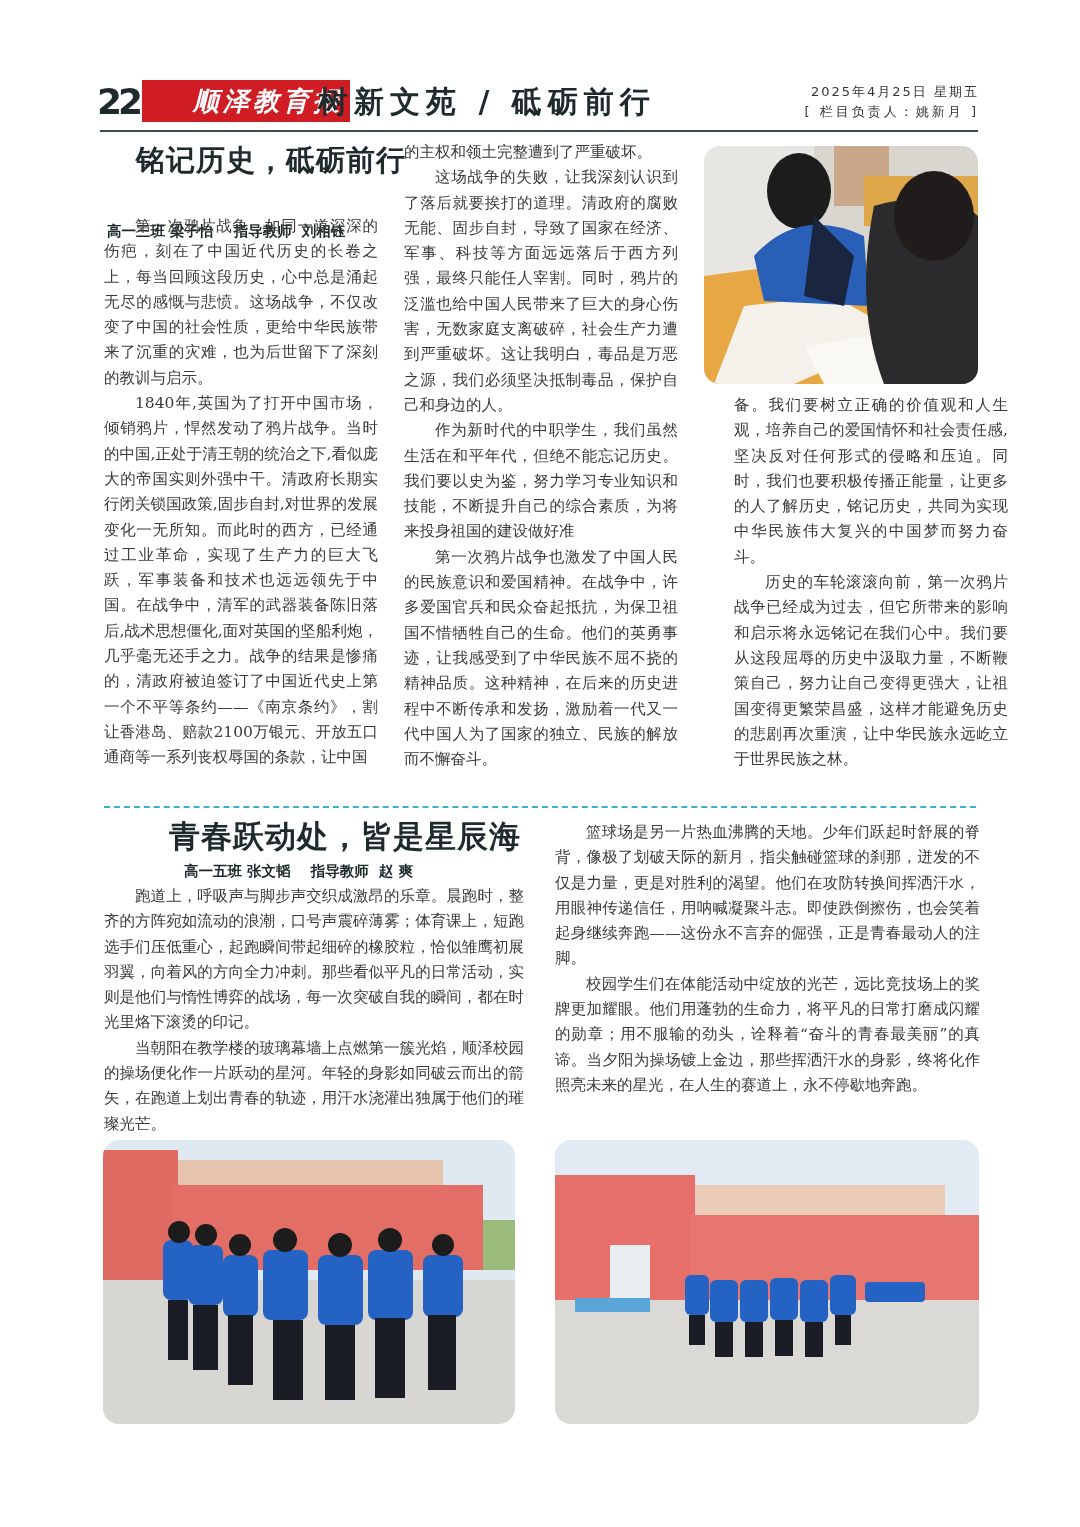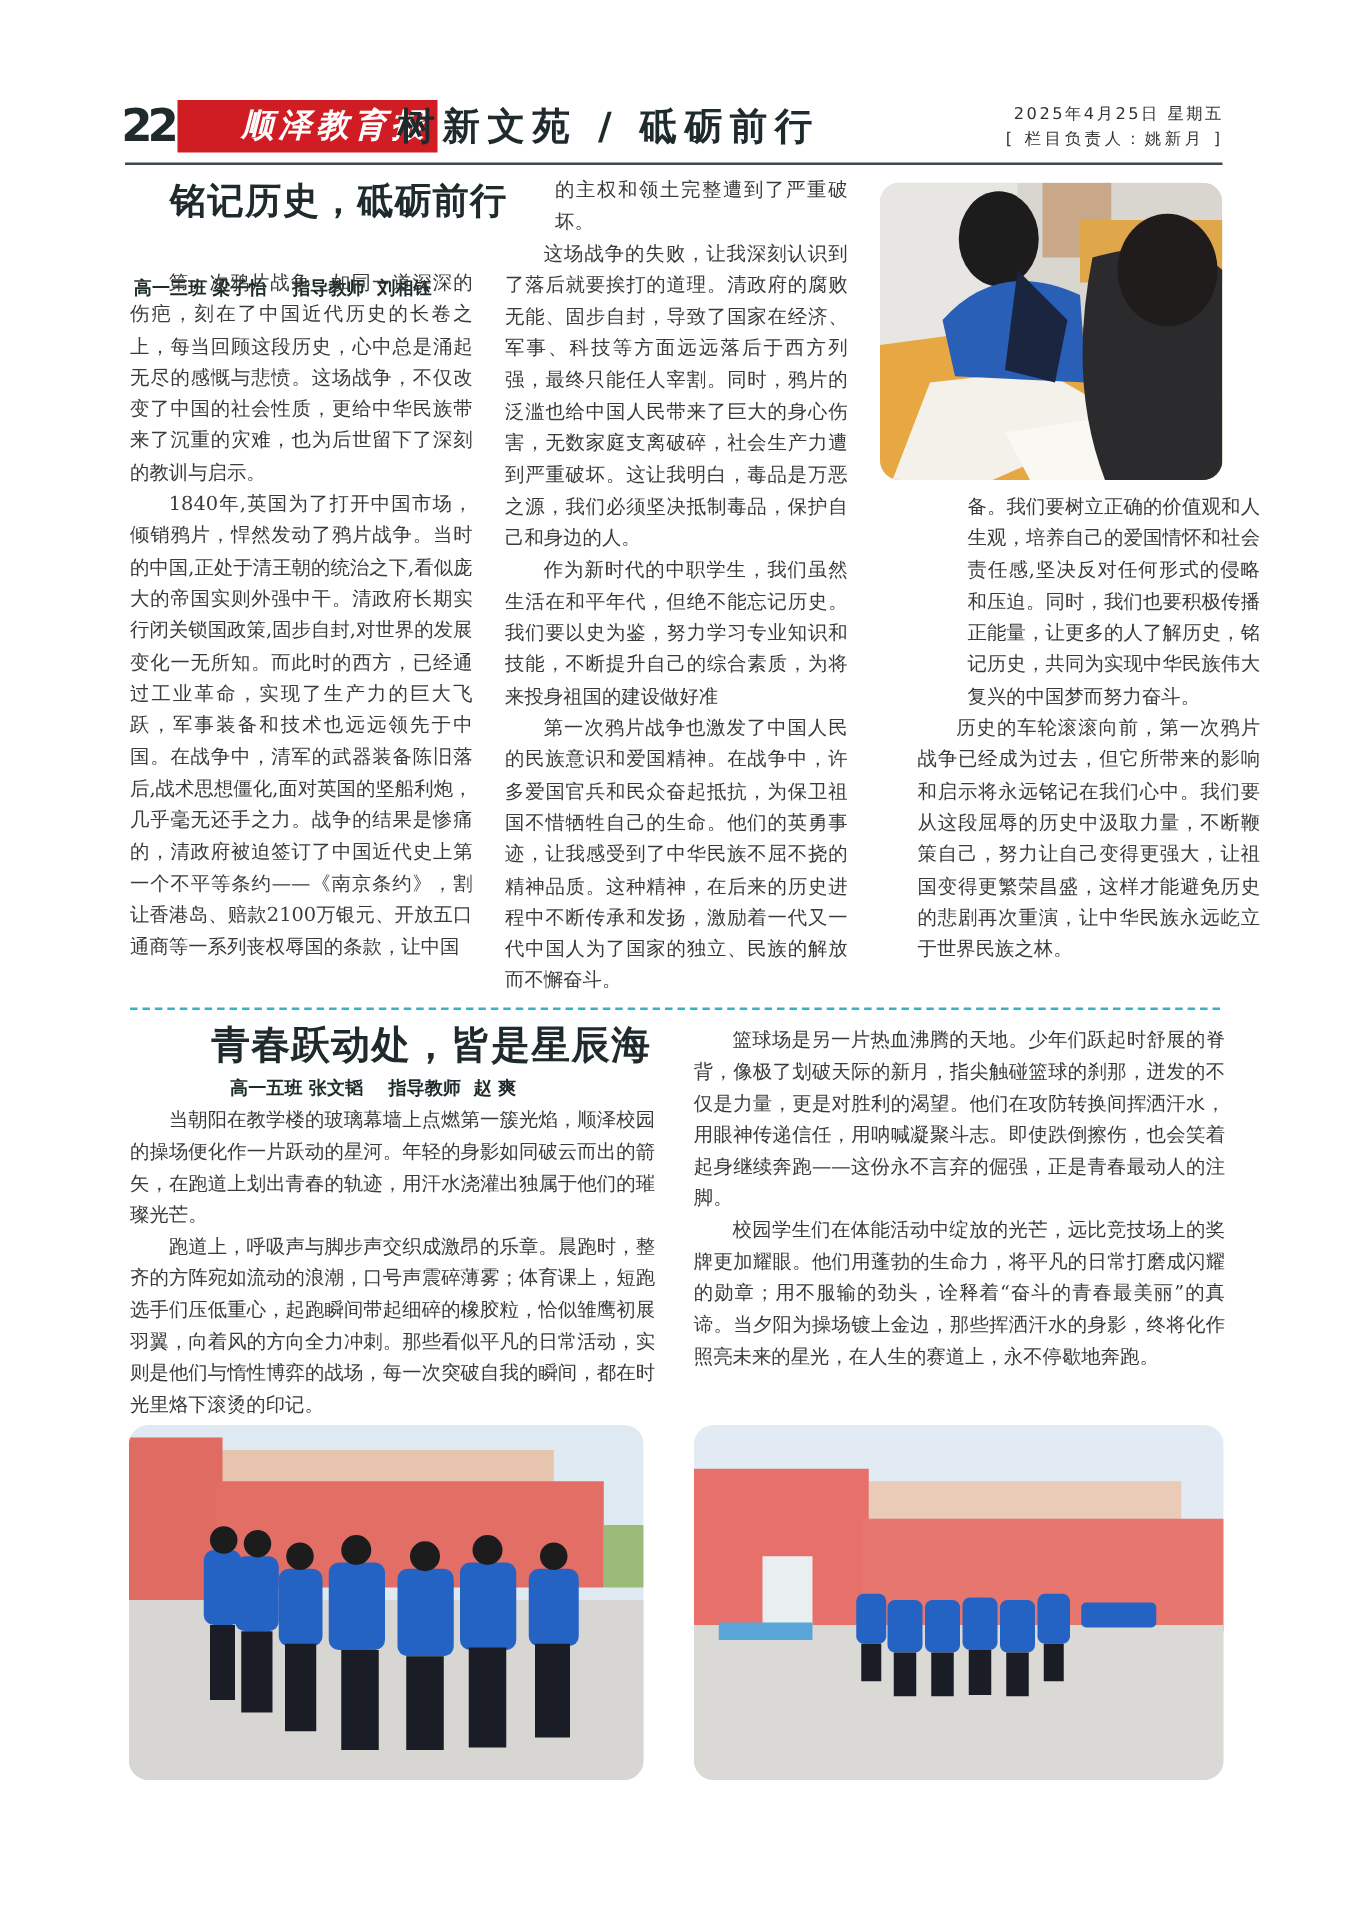--- a/index.html
+++ b/index.html
@@ -8,21 +8,21 @@
   .page-no { left:97px; top:80px; font-family:"DejaVu Sans", sans-serif; font-weight:bold; font-size:36px; letter-spacing:-4px; color:#1e2a2c; line-height:44px; }
   .masthead { left:142px; top:80px; width:164px; height:42px; background:#d01d24; color:#fff; font-family:"DejaVu Serif", serif; font-weight:bold; font-size:26px; line-height:42px; text-align:center; letter-spacing:4px; font-style:italic;padding-left:44px; }
   .section-title { left:318px; top:80px; font-family:"DejaVu Sans", sans-serif; font-weight:bold; font-size:30px; line-height:44px; letter-spacing:6px; color:#1e2a2c; }
   .date { right:101px; top:82px; font-family:"DejaVu Sans", sans-serif; font-size:13px; letter-spacing:2px; color:#333; text-align:right; line-height:20px; }
   .editor { right:101px; top:102px; font-family:"DejaVu Sans", sans-serif; font-size:13px; letter-spacing:3px; color:#333; line-height:20px; }
   .rule { left:100px; top:130px; width:878px; height:2px; background:#3d4a4d; }
 
   .h1 { font-family:"DejaVu Sans", sans-serif; font-weight:bold; color:#1e2a2c;margin-left:33px; }
   .byline { font-family:"DejaVu Sans", sans-serif; font-weight:bold; font-size:14.5px; color:#1e2a2c; white-space:pre; }
   .col p { margin:0; text-indent:2em; font-size:15.5px; line-height:25.3px; text-align:justify; color:#3a3a3a; }
-  .col p.cont { text-indent:0;margin-left:40px; }
+  .col p.cont { text-indent:0; }
 
   .photo { border-radius:16px; overflow:hidden; }
   .dashed { left:104px; top:806px; width:872px; height:0; border-top:2px dashed #3ab2c6; }
 </style>
 </head>
 <body>
 
 <div class="abs page-no">22</div>
 <div class="abs masthead">顺泽教育报</div>
 <div class="abs section-title">树新文苑 / 砥砺前行</div>
@@ -66,22 +66,22 @@
   <p class="cont">备。我们要树立正确的价值观和人生观，培养自己的爱国情怀和社会责任感,坚决反对任何形式的侵略和压迫。同时，我们也要积极传播正能量，让更多的人了解历史，铭记历史，共同为实现中华民族伟大复兴的中国梦而努力奋斗。</p>
   <p>历史的车轮滚滚向前，第一次鸦片战争已经成为过去，但它所带来的影响和启示将永远铭记在我们心中。我们要从这段屈辱的历史中汲取力量，不断鞭策自己，努力让自己变得更强大，让祖国变得更繁荣昌盛，这样才能避免历史的悲剧再次重演，让中华民族永远屹立于世界民族之林。</p>
 </div>
 
 <div class="abs dashed"></div>
 
 <div class="abs h1" style="left:136px;top:814px;font-size:31px;line-height:44px;letter-spacing:1px;">青春跃动处，皆是星辰海</div>
 <div class="abs byline" style="left:184px;top:860px;line-height:22px;">高一五班 张文韬    指导教师  赵 爽</div>
 
 <div class="abs col" style="left:104px;top:884px;width:420px;">
+  <p>跑道上，呼吸声与脚步声交织成激昂的乐章。晨跑时，整齐的方阵宛如流动的浪潮，口号声震碎薄雾；体育课上，短跑选手们压低重心，起跑瞬间带起细碎的橡胶粒，恰似雏鹰初展羽翼，向着风的方向全力冲刺。那些看似平凡的日常活动，实则是他们与惰性博弈的战场，每一次突破自我的瞬间，都在时光里烙下滚烫的印记。</p>
   <p>当朝阳在教学楼的玻璃幕墙上点燃第一簇光焰，顺泽校园的操场便化作一片跃动的星河。年轻的身影如同破云而出的箭矢，在跑道上划出青春的轨迹，用汗水浇灌出独属于他们的璀璨光芒。</p>
-  <p>跑道上，呼吸声与脚步声交织成激昂的乐章。晨跑时，整齐的方阵宛如流动的浪潮，口号声震碎薄雾；体育课上，短跑选手们压低重心，起跑瞬间带起细碎的橡胶粒，恰似雏鹰初展羽翼，向着风的方向全力冲刺。那些看似平凡的日常活动，实则是他们与惰性博弈的战场，每一次突破自我的瞬间，都在时光里烙下滚烫的印记。</p>
 </div>
 
 <div class="abs col" style="left:555px;top:820px;width:425px;">
   <p>篮球场是另一片热血沸腾的天地。少年们跃起时舒展的脊背，像极了划破天际的新月，指尖触碰篮球的刹那，迸发的不仅是力量，更是对胜利的渴望。他们在攻防转换间挥洒汗水，用眼神传递信任，用呐喊凝聚斗志。即使跌倒擦伤，也会笑着起身继续奔跑——这份永不言弃的倔强，正是青春最动人的注脚。</p>
   <p>校园学生们在体能活动中绽放的光芒，远比竞技场上的奖牌更加耀眼。他们用蓬勃的生命力，将平凡的日常打磨成闪耀的勋章；用不服输的劲头，诠释着“奋斗的青春最美丽”的真谛。当夕阳为操场镀上金边，那些挥洒汗水的身影，终将化作照亮未来的星光，在人生的赛道上，永不停歇地奔跑。</p>
 </div>
 
 <div class="abs photo" style="left:103px;top:1140px;width:412px;height:284px;">
   <svg width="412" height="284" viewBox="0 0 412 284">
     <rect width="412" height="284" fill="#dfe9f2"></rect>

